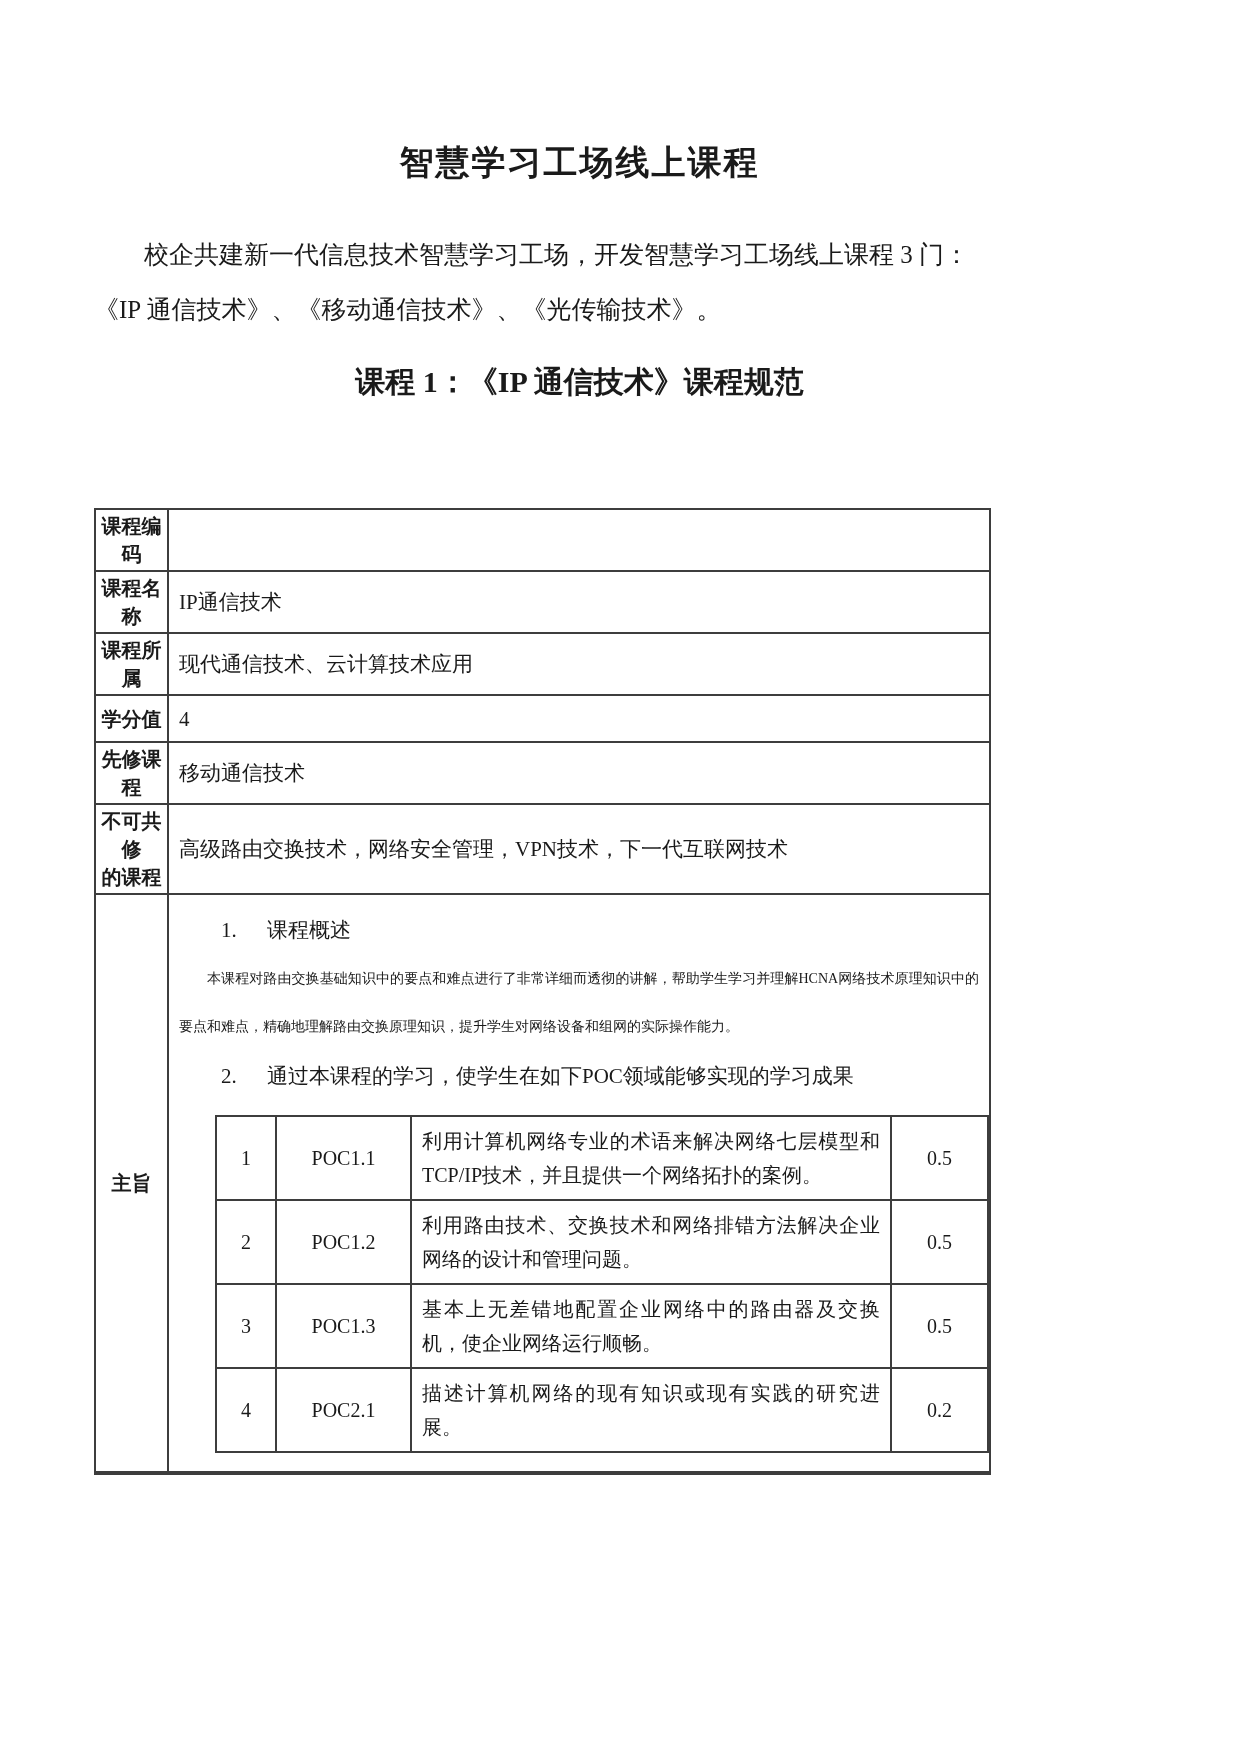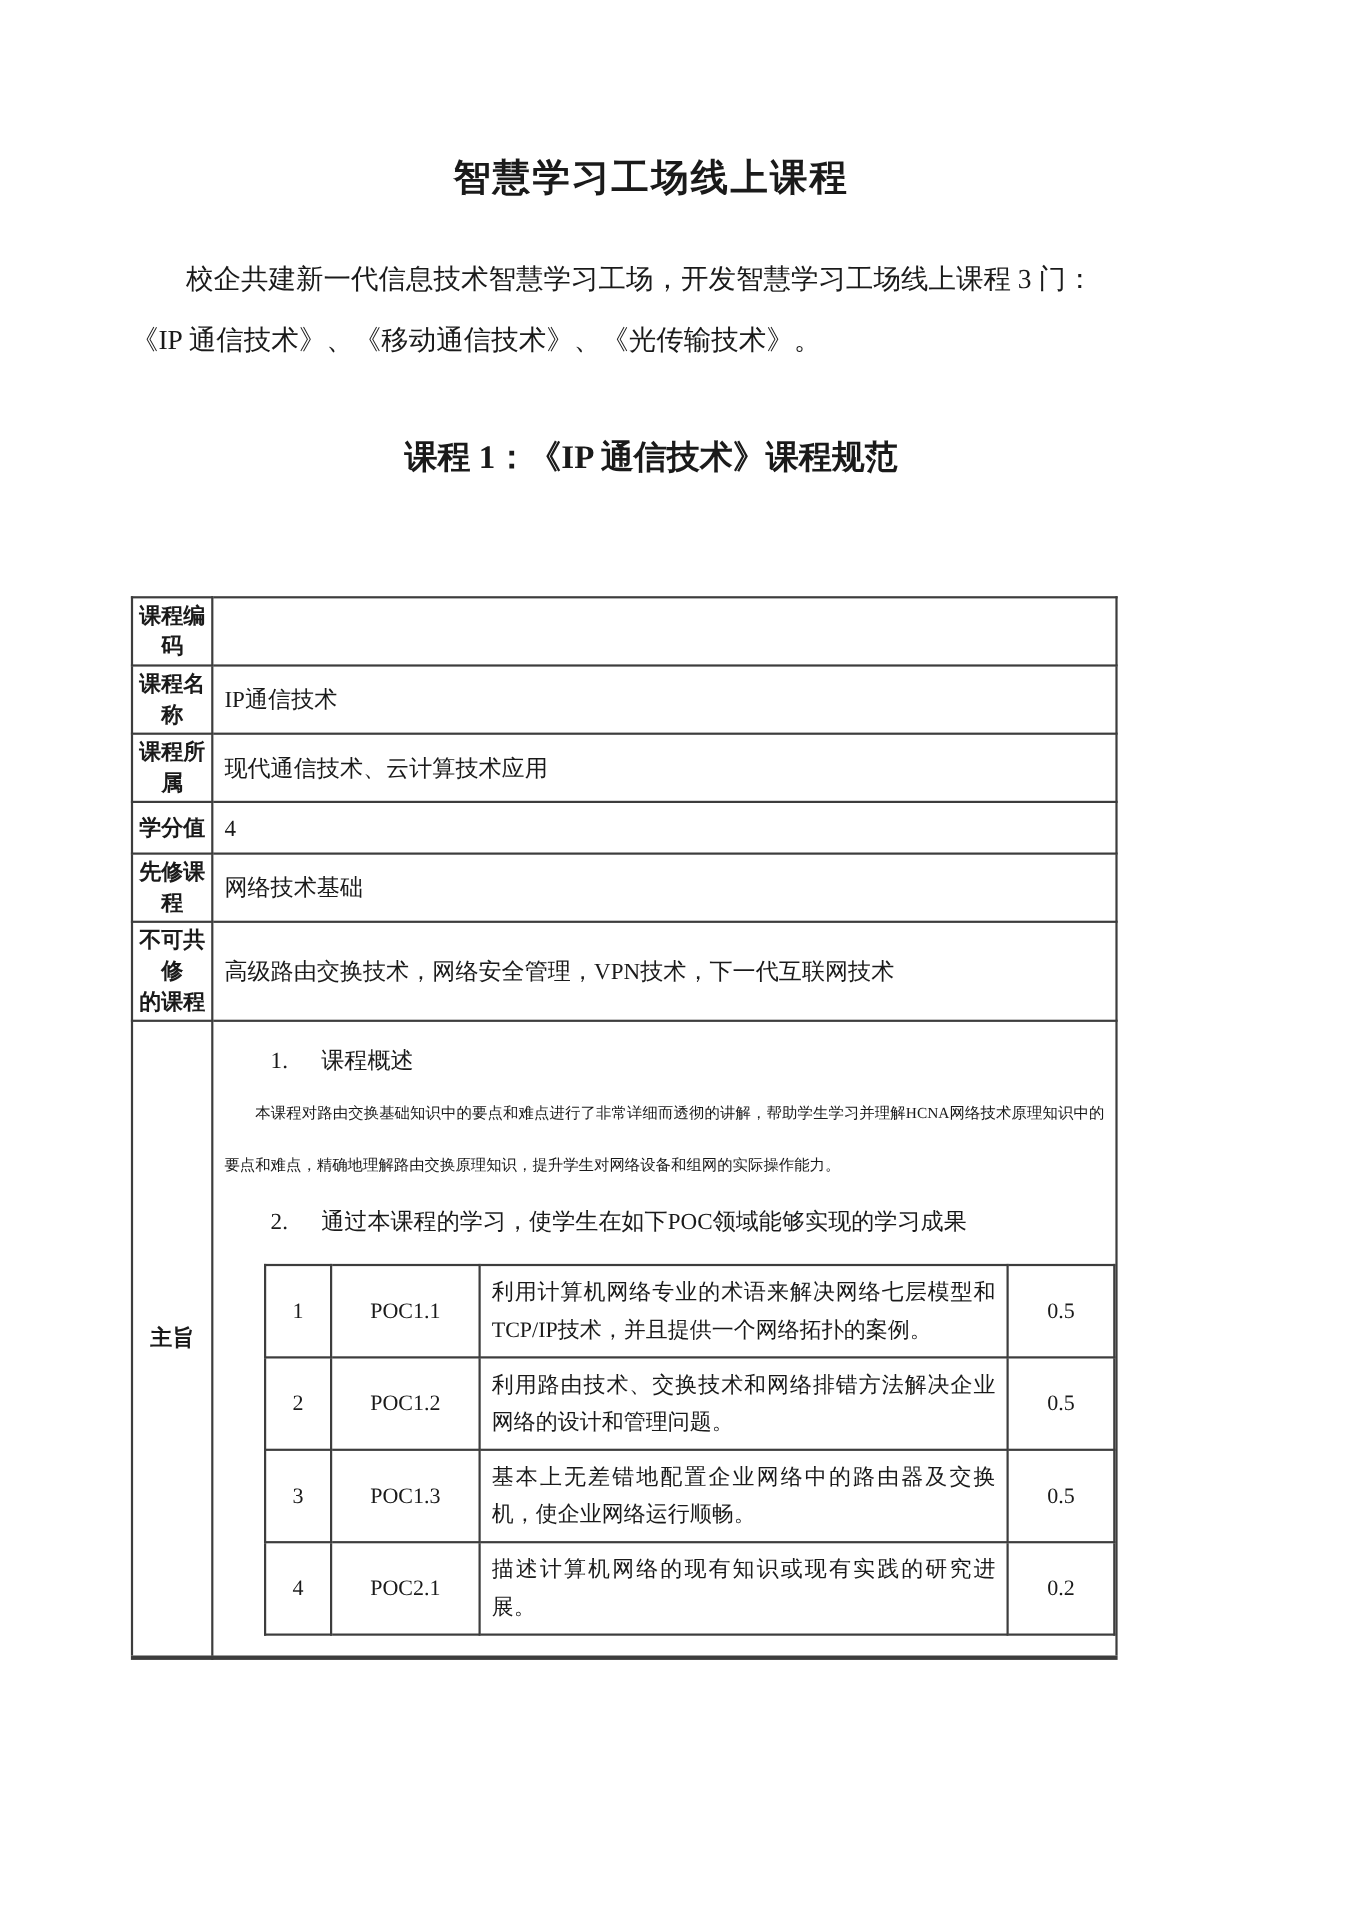--- a/index.html
+++ b/index.html
@@ -6,42 +6,42 @@
   html,body { background:#8a8a8a; }
   .page {
     width:1240px; height:1753px;
     background:#ffffff;
     margin:0 auto;
     overflow:hidden;
     font-family:"Liberation Serif","DejaVu Serif",serif;
     color:#1a1a1a;
     position:relative;
   }
-  .content { padding:142px 175px 0 119px; }
+  .content { padding:142px 175px 0 94px; }
 
   .doc-title {
     text-align:center;
     font-size:34px;
     font-weight:bold;
     line-height:1.25;
     letter-spacing:2px;
     font-family:"Liberation Serif","DejaVu Serif",serif;
   }
 
   .intro {
     margin-top:42px;
     font-size:25px;
     line-height:55px;
     text-align:justify;
   }
   .intro .line { display:block; }
   .intro .indent { text-indent:2em; }
 
   .section-title {
-    margin-top:60px;
+    margin-top:26px;
     text-align:center;
     font-size:30px;
     font-weight:bold;
     line-height:1.25;
   }
 
   table.outer {
     margin-top:108px;
     width:897px;
     border-collapse:collapse;
@@ -149,21 +149,21 @@
         <tr class="simple">
           <th class="row-label">课程所属</th>
           <td class="row-value">现代通信技术、云计算技术应用</td>
         </tr>
         <tr class="simple">
           <th class="row-label">学分值</th>
           <td class="row-value">4</td>
         </tr>
         <tr class="simple">
           <th class="row-label">先修课程</th>
-          <td class="row-value">网络技术基础</td>
+          <td class="row-value">移动通信技术</td>
         </tr>
         <tr class="tall">
           <th class="row-label">不可共修
 的课程</th>
           <td class="row-value">高级路由交换技术，网络安全管理，VPN技术，下一代互联网技术</td>
         </tr>
 
         <tr>
           <th class="row-label">主旨</th>
           <td class="main-cell">

